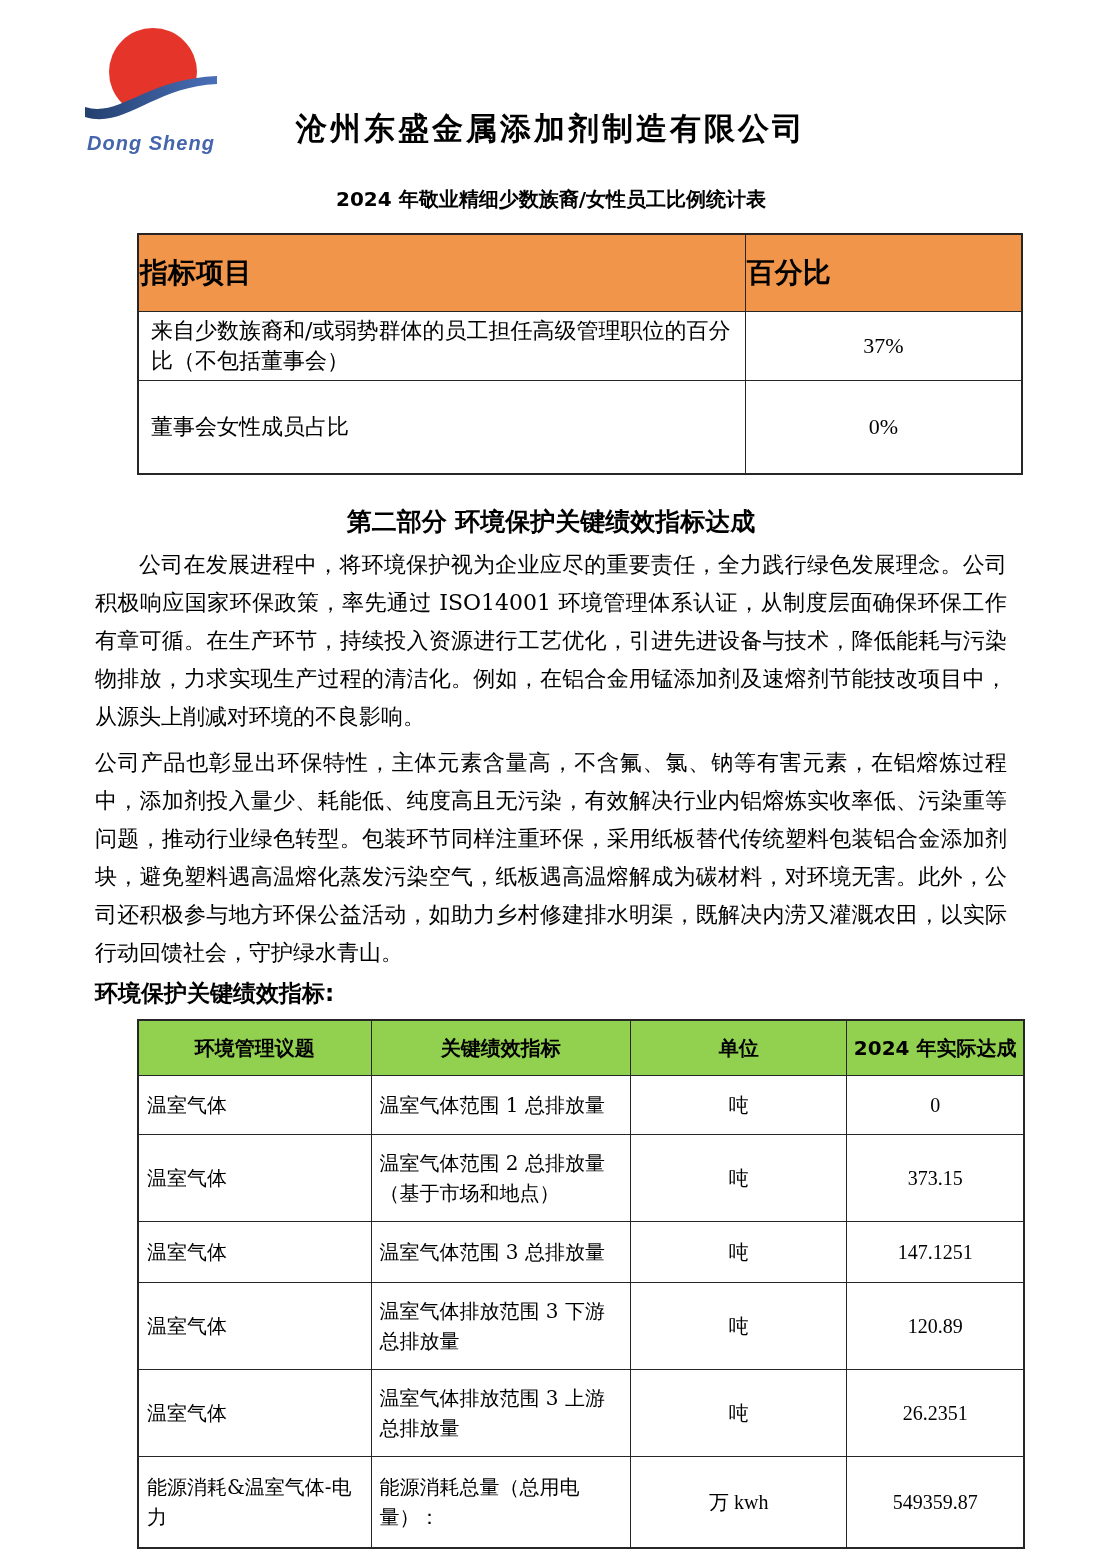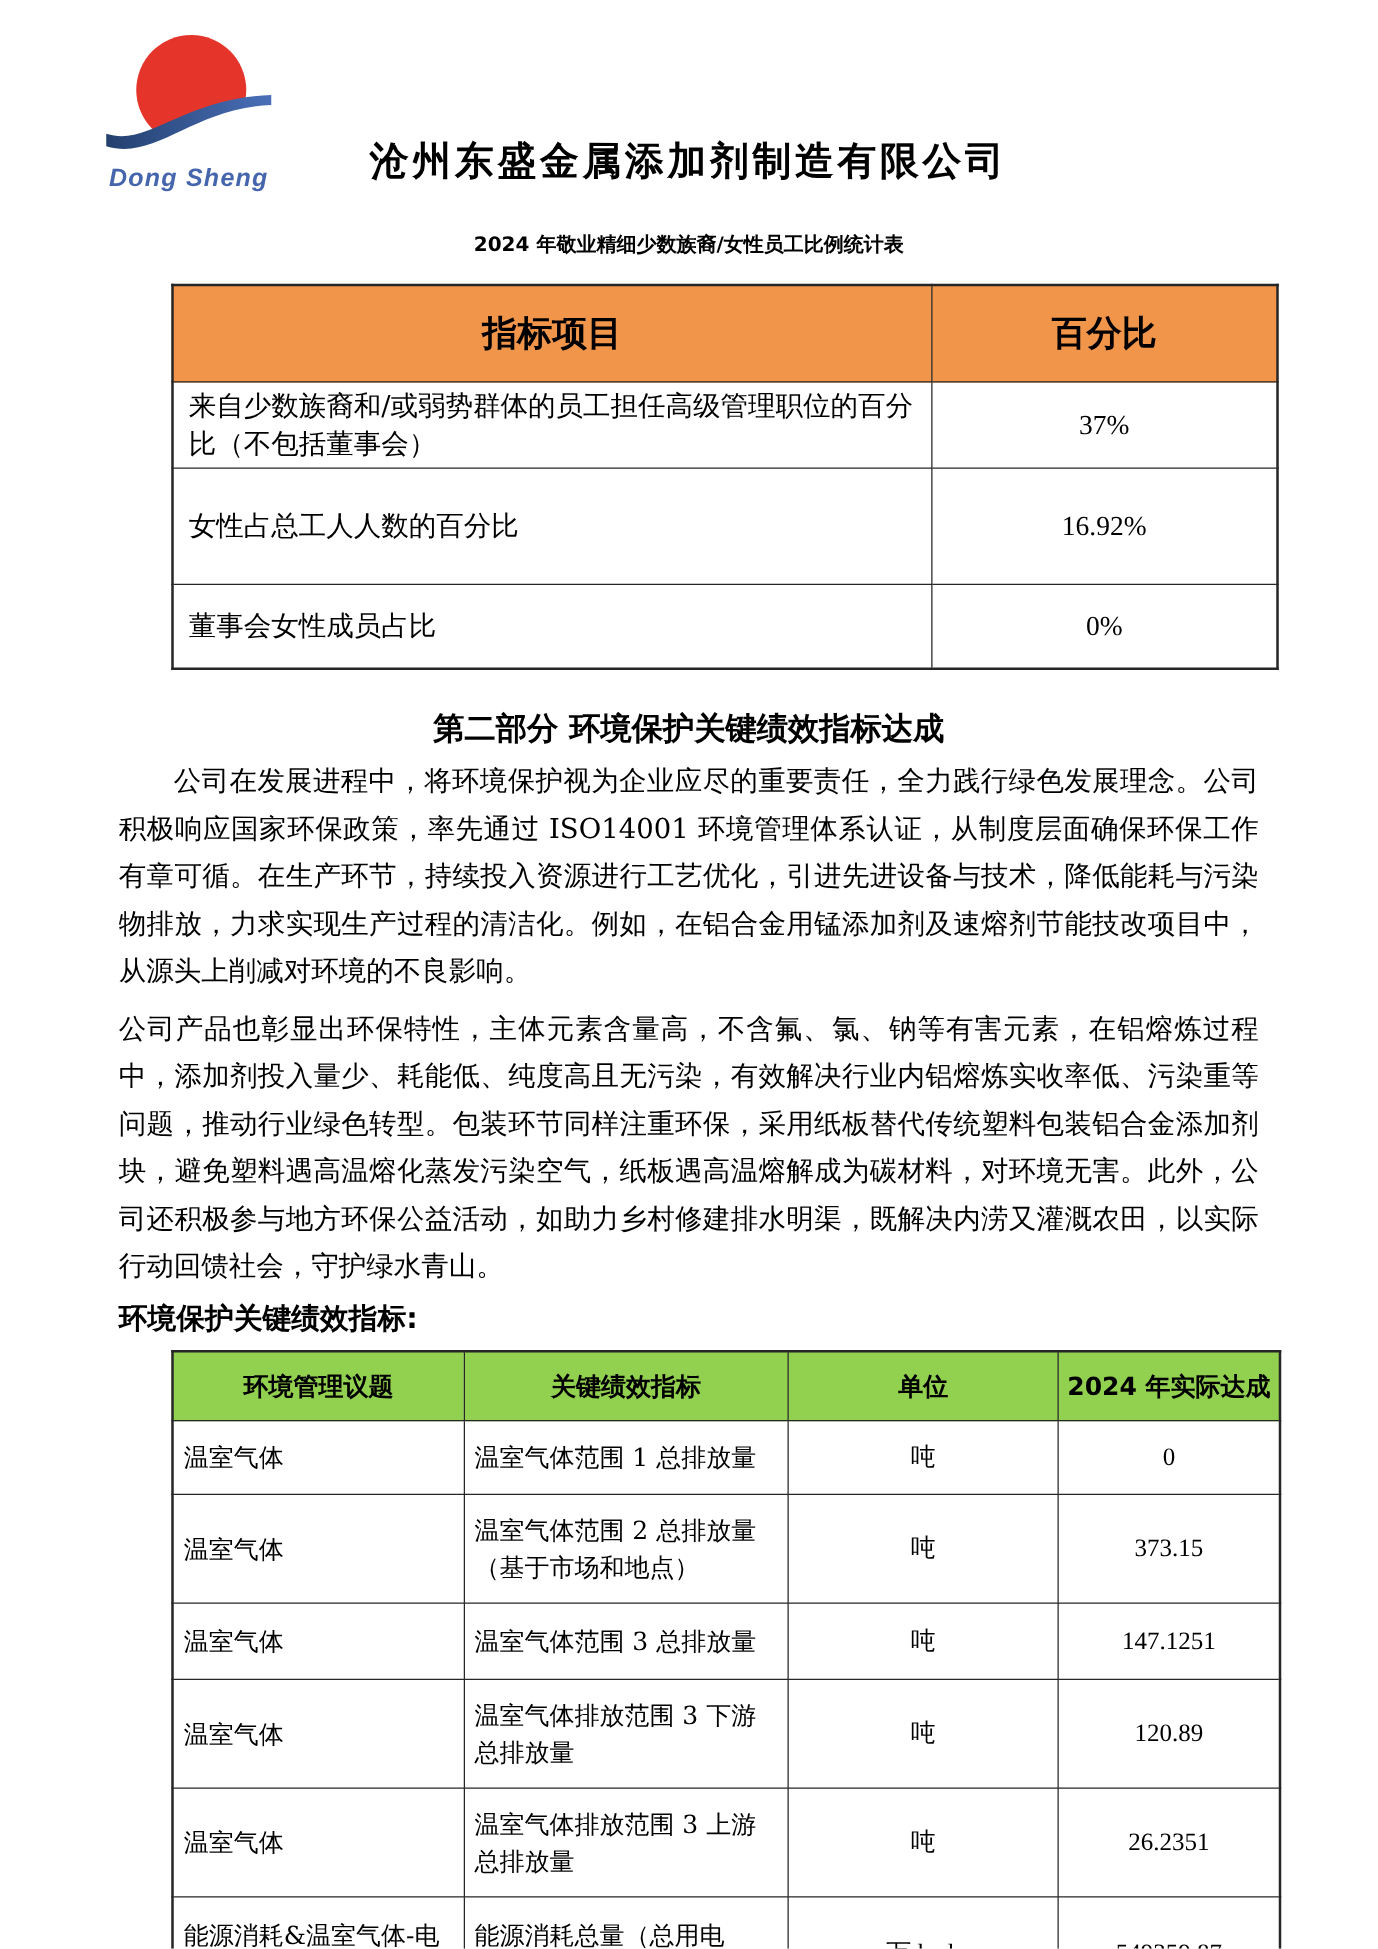--- a/index.html
+++ b/index.html
@@ -9,27 +9,27 @@
   
   .logo{position:absolute;left:81px;top:26px;width:140px;text-align:center;}
   .logo-brand{font-family:"Liberation Sans","DejaVu Sans",sans-serif;font-style:italic;
     font-weight:bold;font-size:20px;color:#4565ac;letter-spacing:1px;margin-top:-2px;}
   .company-title{margin:0;padding-top:108px;text-align:center;
     font-size:31px;font-weight:bold;letter-spacing:3px;
     font-family:"DejaVu Serif","Liberation Serif",serif;}
 
   .content{width:912px;margin:0 auto;}
 
-  .t1-title{margin-top:36px;text-align:center;font-weight:bold;font-size:16px;
+  .t1-title{margin-top:36px;text-align:center;font-weight:bold;font-size:20px;
     font-family:"DejaVu Sans","Liberation Sans",sans-serif;}
 
   table{border-collapse:collapse;table-layout:fixed;}
   .t1{width:886px;margin:20px 0 0 42px;border:2px solid #262626;}
   .t1 th,.t1 td{border:1.5px solid #262626;}
-  .t1 th{background:#f0954a;font-size:28px;font-weight:bold;height:74px;text-align:center;
+  .t1 th{background:#f0954a;font-size:28px;font-weight:bold;height:74px;text-align:left;
     font-family:"DejaVu Sans","Liberation Sans",sans-serif;}
   .t1 td{font-size:22px;padding:4px 12px;}
   .t1 td.val{text-align:center;font-family:"Liberation Serif","DejaVu Serif",serif;}
   .t1 col.c1{width:68.7%;}.t1 col.c2{width:31.3%;}
   .t1 tbody tr:nth-child(1) td{height:58px;}
   .t1 tbody tr:nth-child(2) td{height:84px;}
   .t1 tbody tr:nth-child(3) td{height:58px;}
   .t1 tbody tr:nth-child(4) td{height:48px;}
   .t1 tbody tr:nth-child(5) td{height:52px;}
 
@@ -91,24 +91,20 @@
           <th>指标项目</th>
           <th>百分比</th>
         </tr>
       </thead>
       <tbody>
         <tr>
           <td>来自少数族裔和/或弱势群体的员工担任高级管理职位的百分比（不包括董事会）</td>
           <td class="val">37%</td>
         </tr>
         <tr>
-          <td>女性占总工人人数的百分比</td>
-          <td class="val">16.92%</td>
-        </tr>
-        <tr>
           <td>董事会女性成员占比</td>
           <td class="val">0%</td>
         </tr>
       </tbody>
     </table>
 
     <h2 class="section-heading">第二部分 环境保护关键绩效指标达成</h2>
 
     <p class="para indent">公司在发展进程中，将环境保护视为企业应尽的重要责任，全力践行绿色发展理念。公司积极响应国家环保政策，率先通过 ISO14001 环境管理体系认证，从制度层面确保环保工作有章可循。在生产环节，持续投入资源进行工艺优化，引进先进设备与技术，降低能耗与污染物排放，力求实现生产过程的清洁化。例如，在铝合金用锰添加剂及速熔剂节能技改项目中，从源头上削减对环境的不良影响。</p>
     <p class="para">公司产品也彰显出环保特性，主体元素含量高，不含氟、氯、钠等有害元素，在铝熔炼过程中，添加剂投入量少、耗能低、纯度高且无污染，有效解决行业内铝熔炼实收率低、污染重等问题，推动行业绿色转型。包装环节同样注重环保，采用纸板替代传统塑料包装铝合金添加剂块，避免塑料遇高温熔化蒸发污染空气，纸板遇高温熔解成为碳材料，对环境无害。此外，公司还积极参与地方环保公益活动，如助力乡村修建排水明渠，既解决内涝又灌溉农田，以实际行动回馈社会，守护绿水青山。</p>

